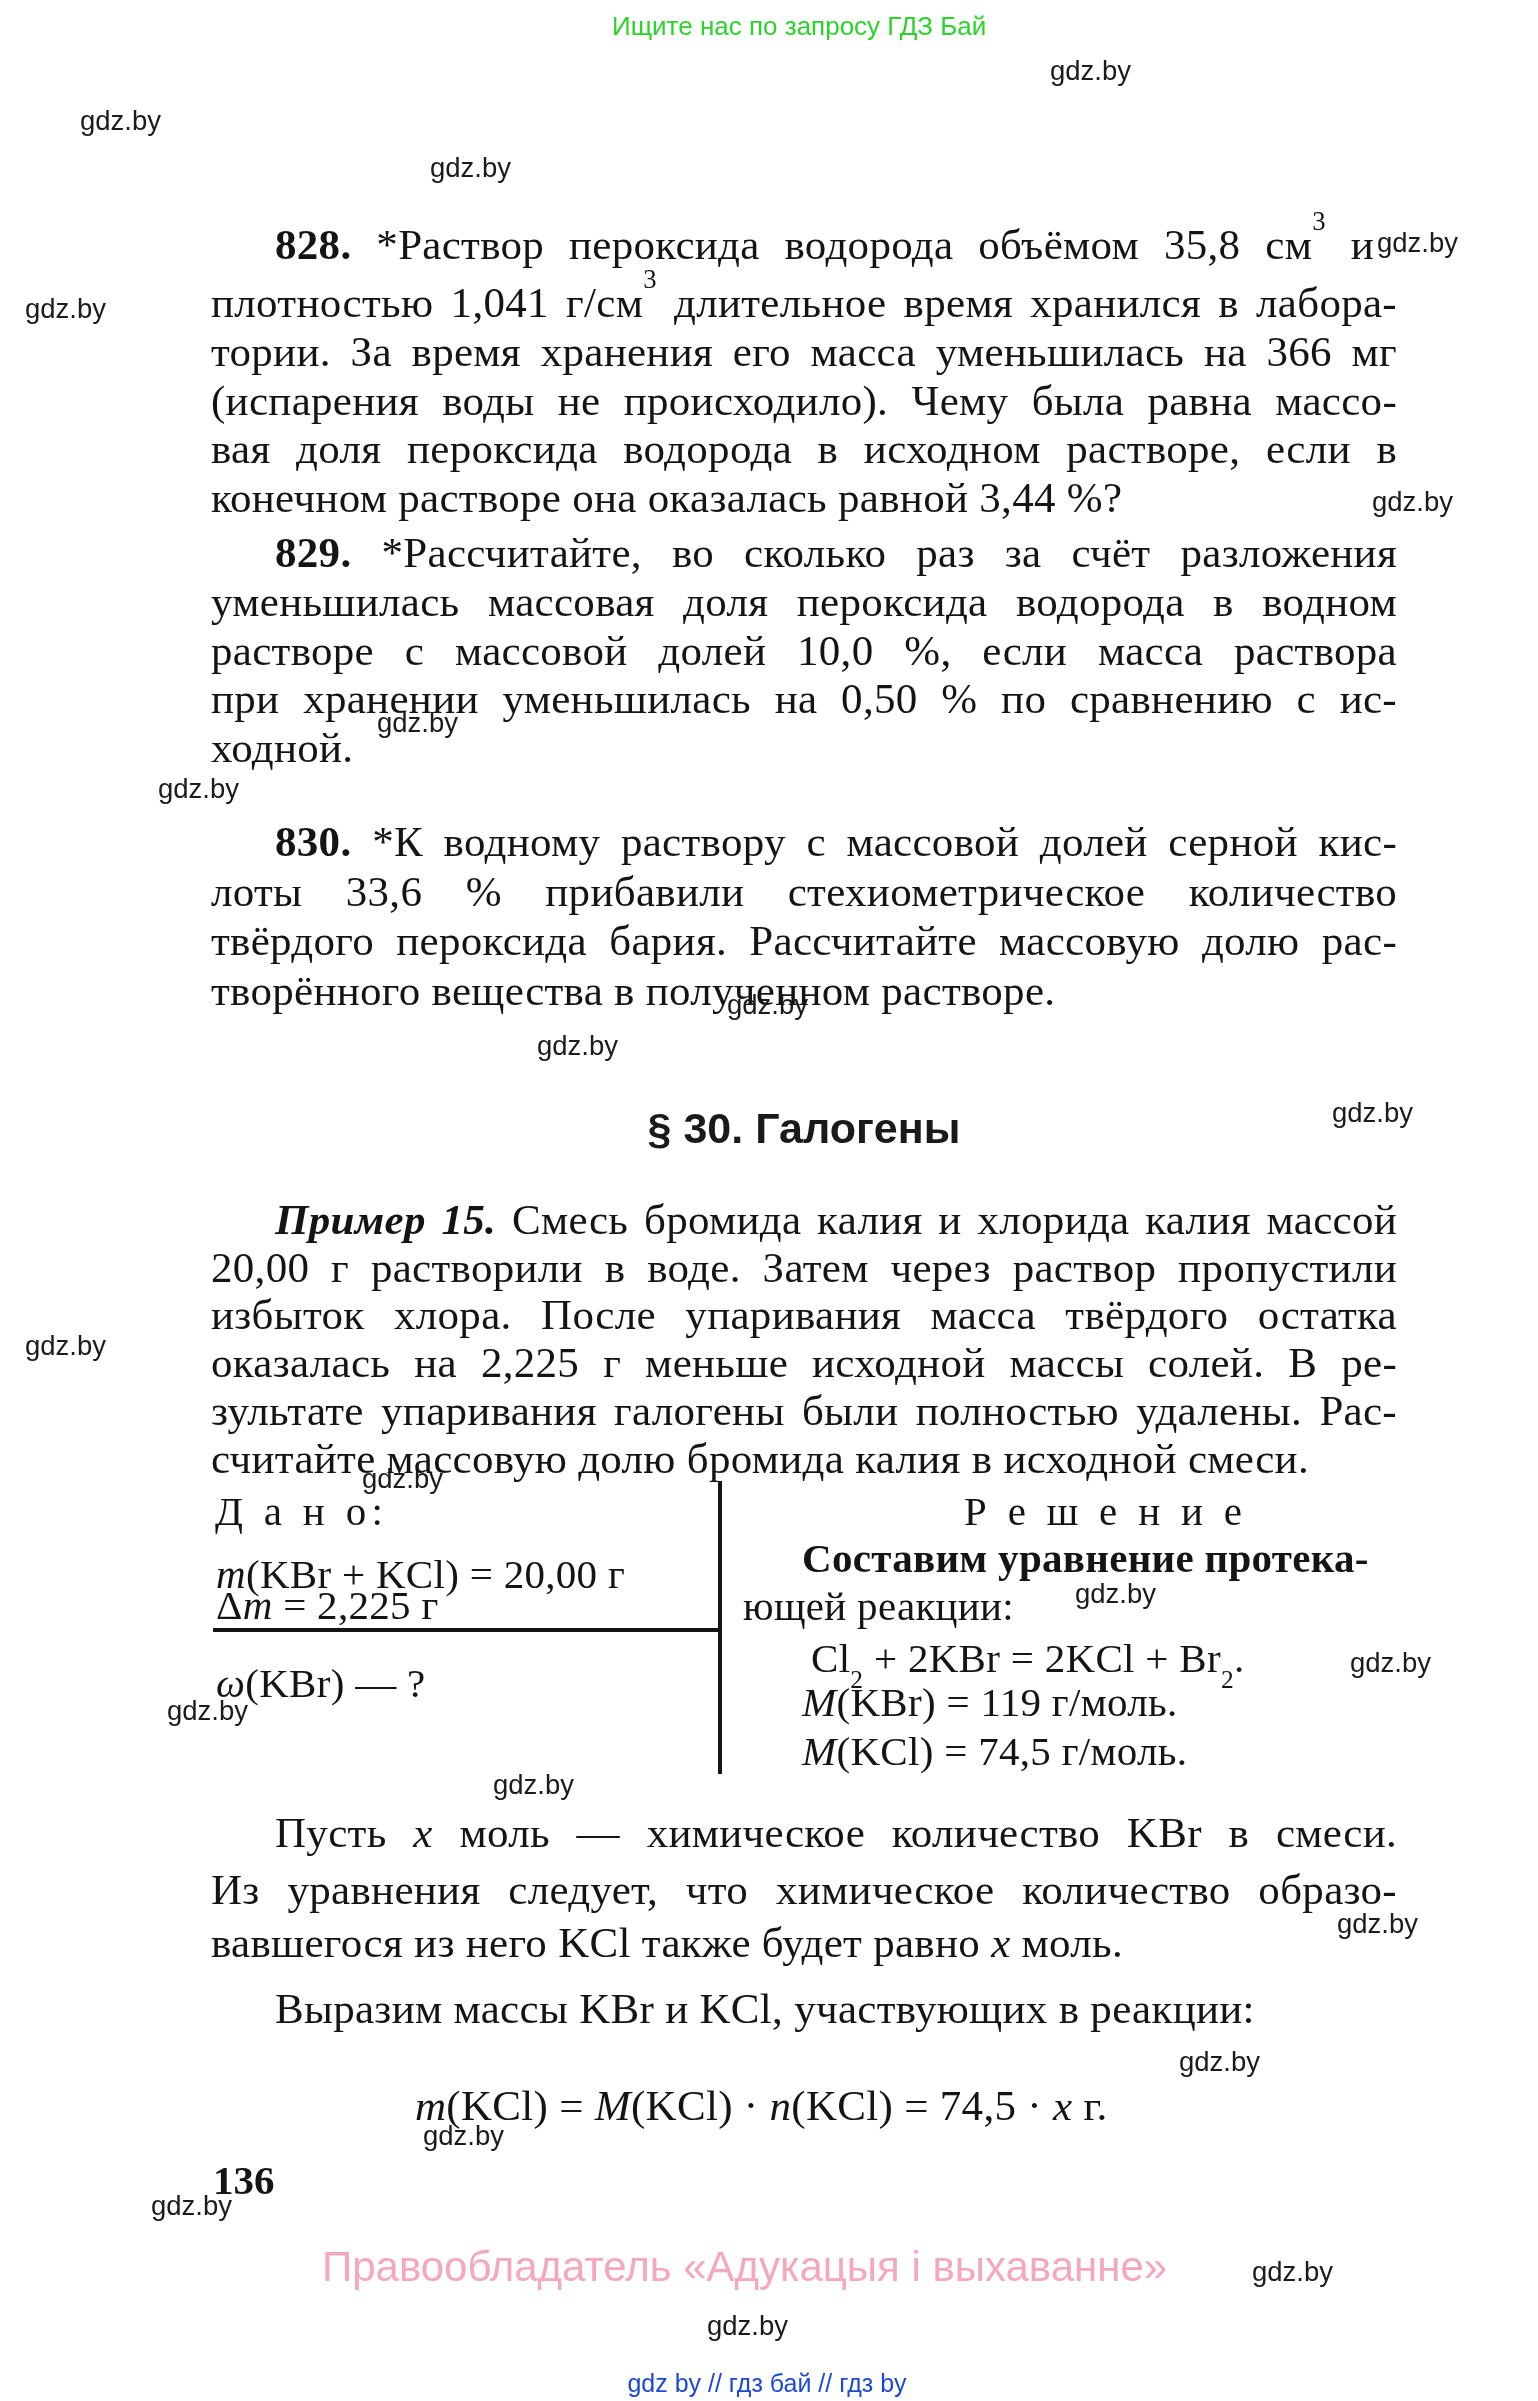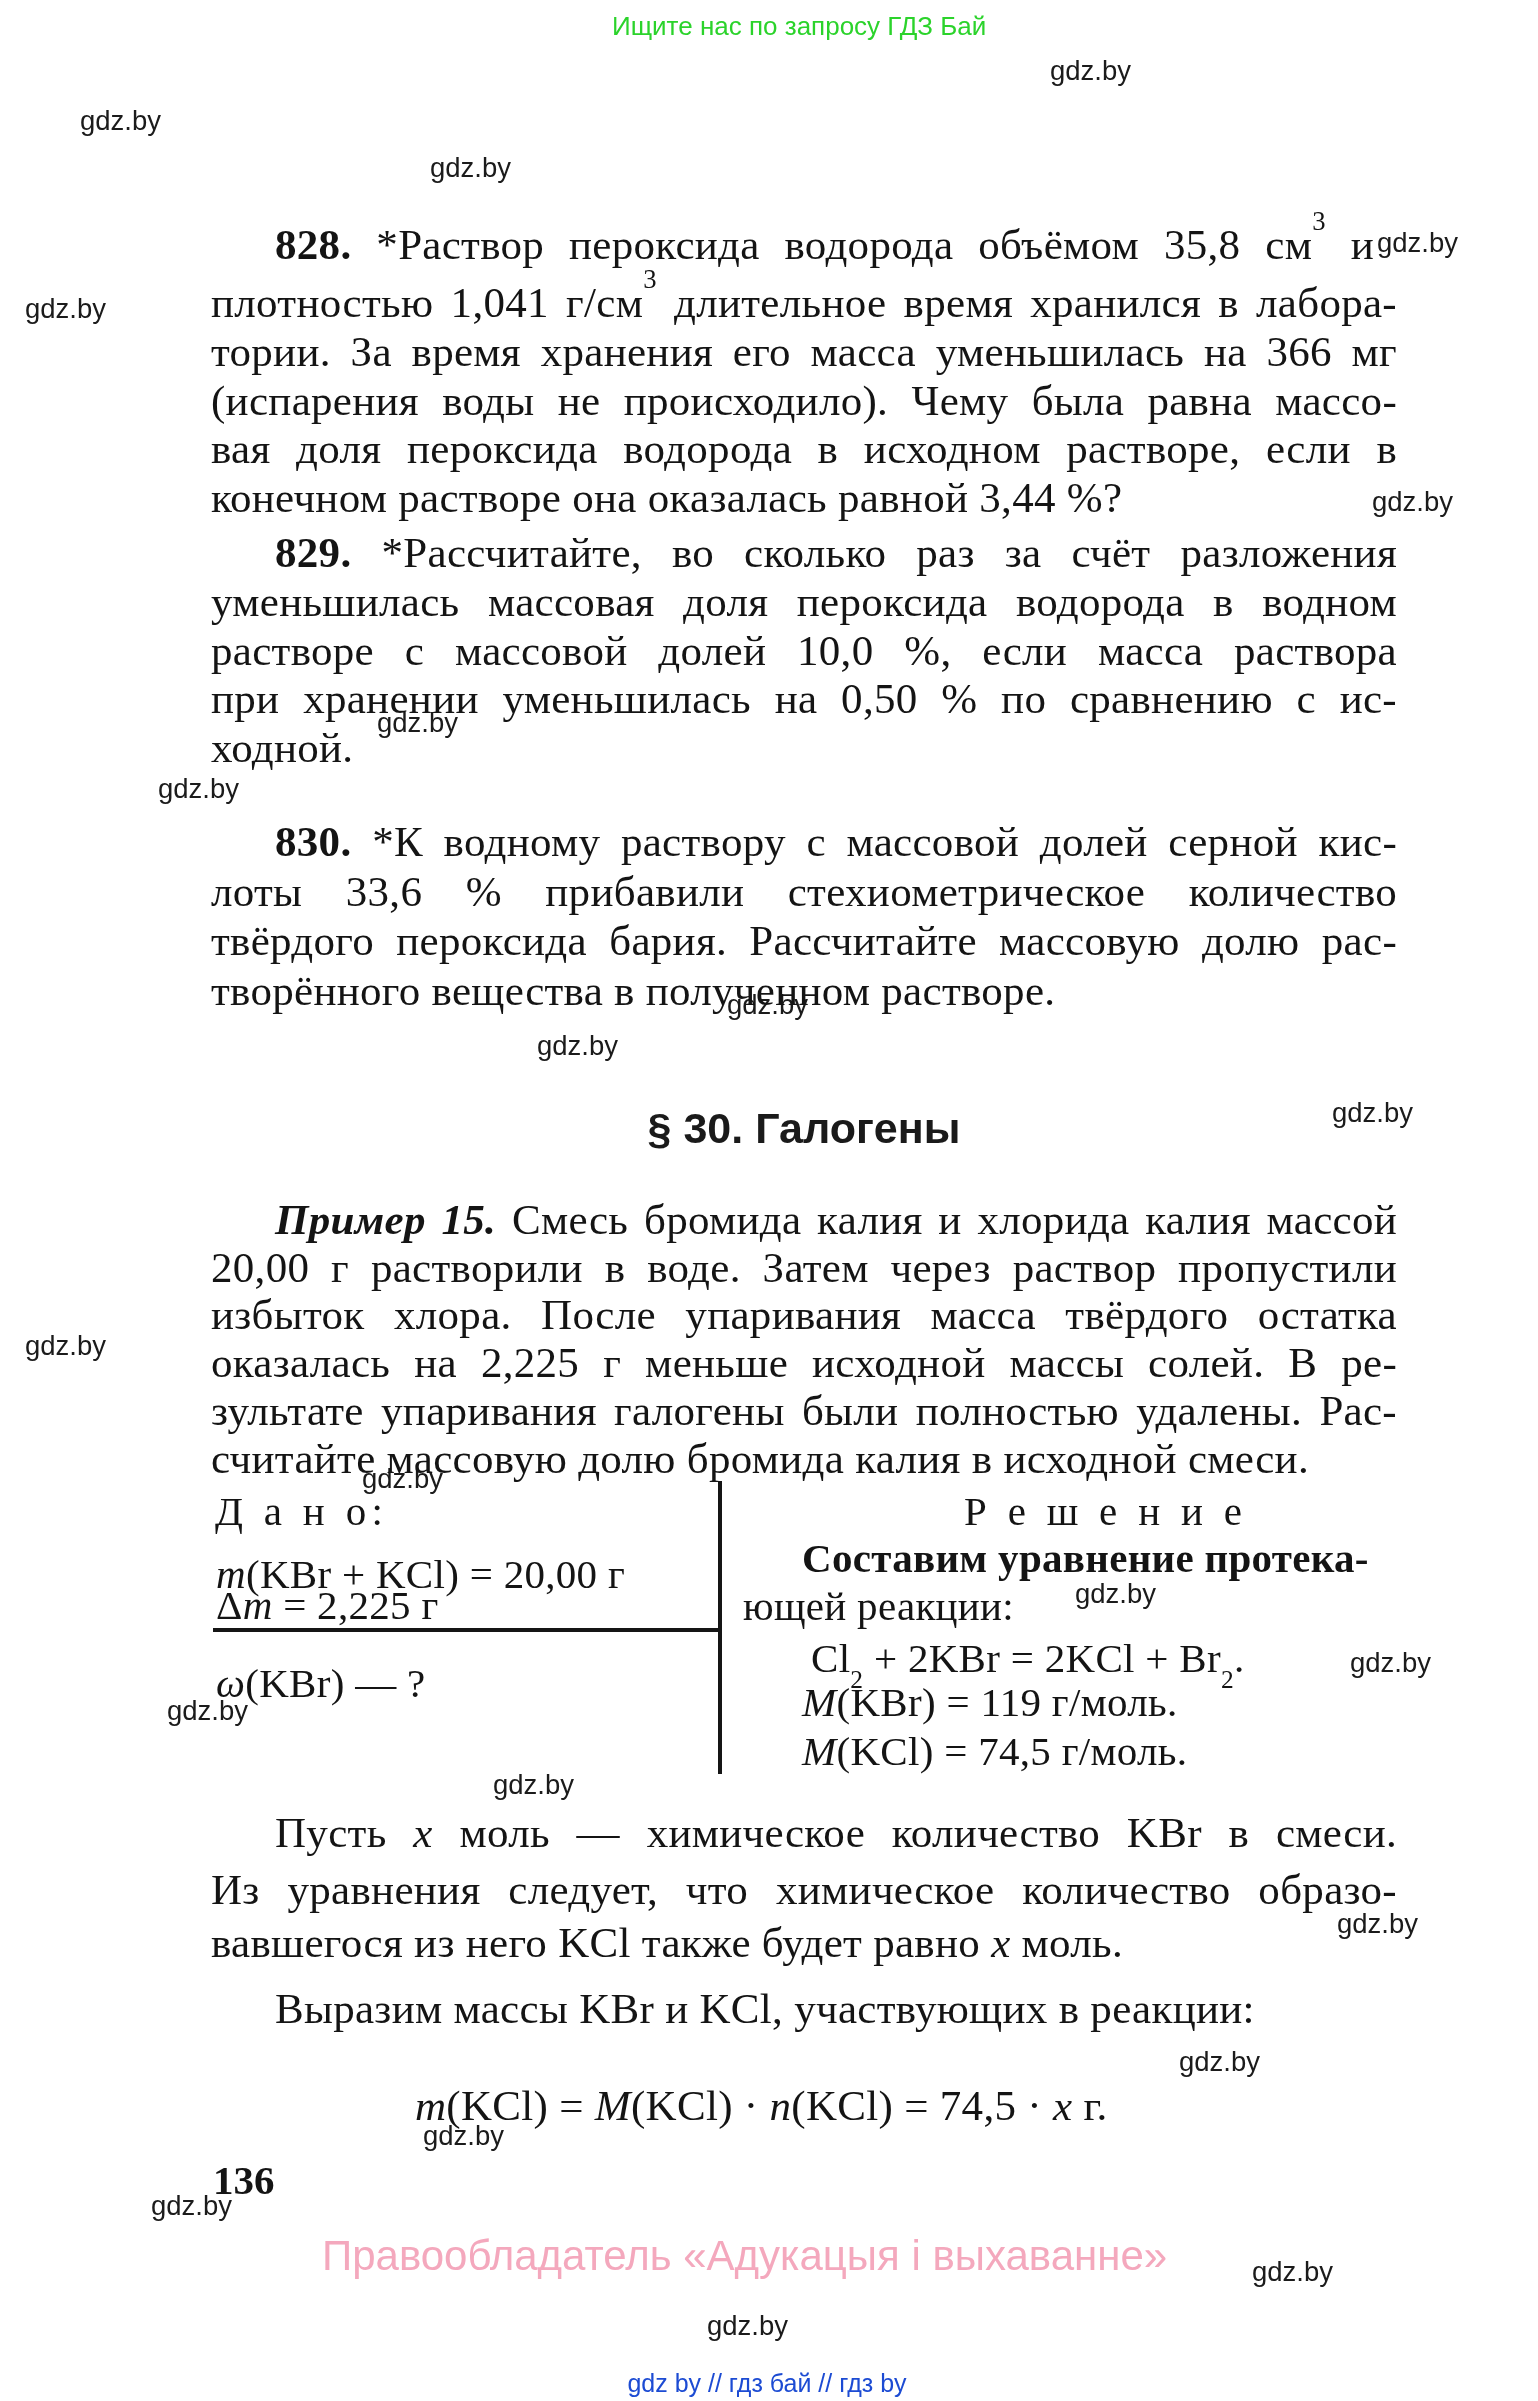--- a/index.html
+++ b/index.html
@@ -9,21 +9,21 @@
   .serif{font-family:"Liberation Serif", serif;font-size:43px;line-height:1.08;color:#141414;letter-spacing:0.3px;}
   .just{text-align:justify;text-align-last:justify;}
   .nat{text-align:left;}
   .wm{position:absolute;font-family:"Liberation Sans", sans-serif;font-size:27.5px;color:#1b1b1b;white-space:nowrap;}
   .promo{font-family:"Liberation Sans", sans-serif;font-size:26px;color:#2bd32b;white-space:nowrap;}
   .section-hdr{font-family:"Liberation Sans", sans-serif;font-weight:bold;font-size:43px;color:#1a1a1a;white-space:nowrap;}
   .math{font-family:"Liberation Serif", serif;font-size:41px;color:#141414;white-space:nowrap;letter-spacing:0.3px;}
   .vline{position:absolute;width:3.5px;background:#151515;}
   .hline{position:absolute;height:3.5px;background:#151515;}
   .pgnum{font-family:"Liberation Serif", serif;font-weight:bold;font-size:41px;color:#141414;}
-  .pink{font-family:"Liberation Sans", sans-serif;font-size:42px;color:#f4a8bd;white-space:nowrap;}
+  .pink{font-family:"Liberation Sans", sans-serif;font-size:42px;color:#f4a8bd;white-space:nowrap;margin-top:11px;}
   .bluelinks{font-family:"Liberation Sans", sans-serif;font-size:25px;color:#1c4bd3;white-space:nowrap;}
   sup{font-size:62%;position:relative;top:-0.5em;line-height:0;}
   sub{font-size:62%;position:relative;bottom:-0.25em;line-height:0;}
 </style>
 </head>
 <body>
 
 <div id="page">
 
   <div class="abs promo" style="left:612px;top:10.6px;">Ищите нас по запросу ГДЗ Бай</div>

